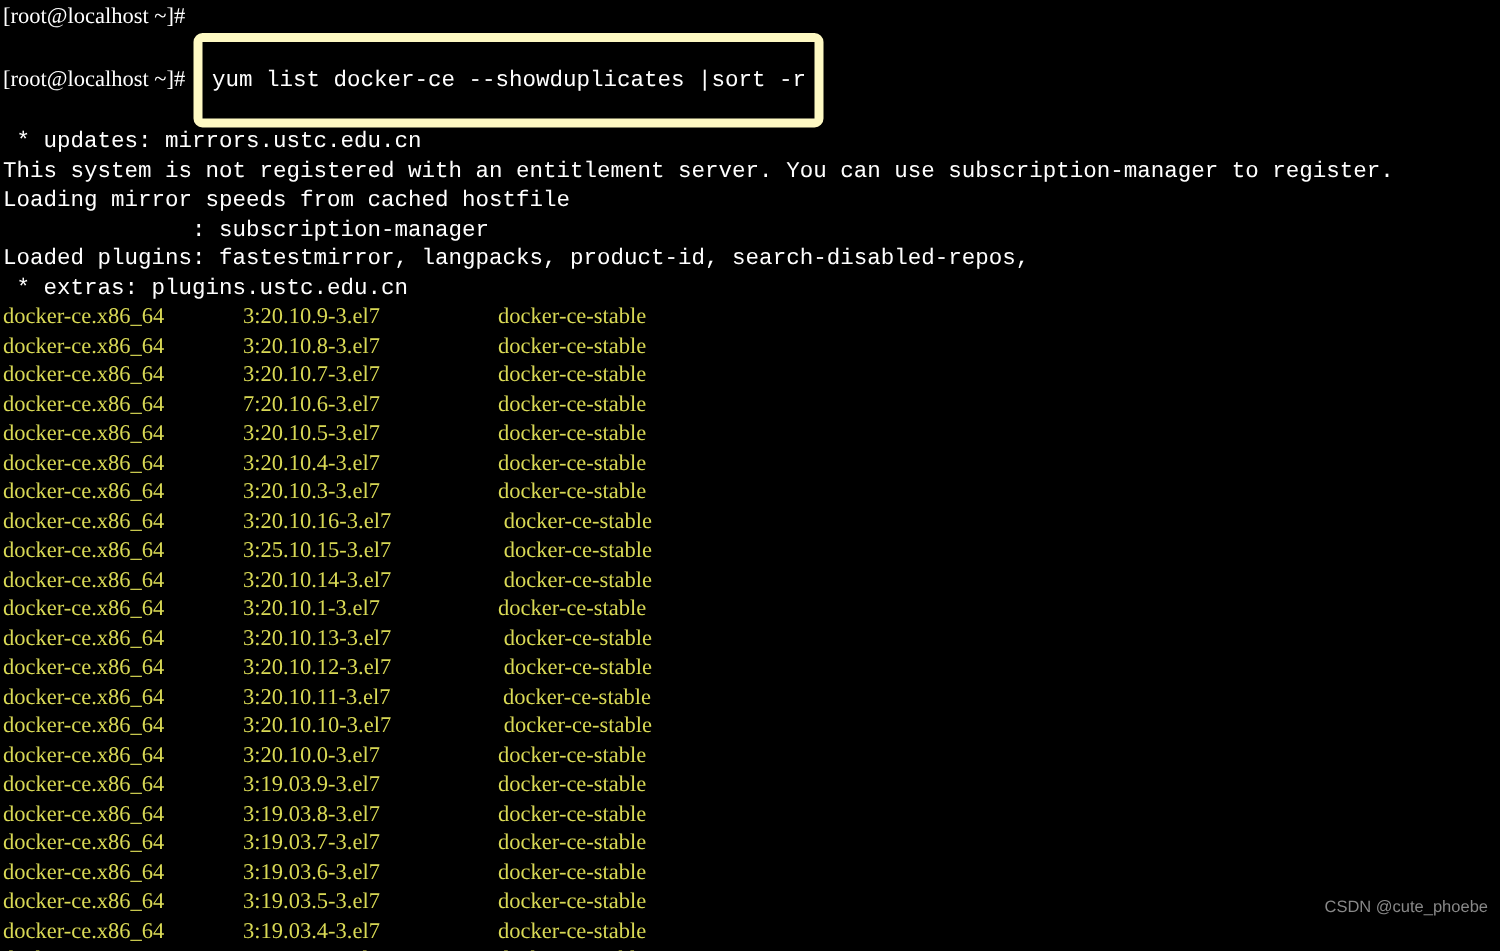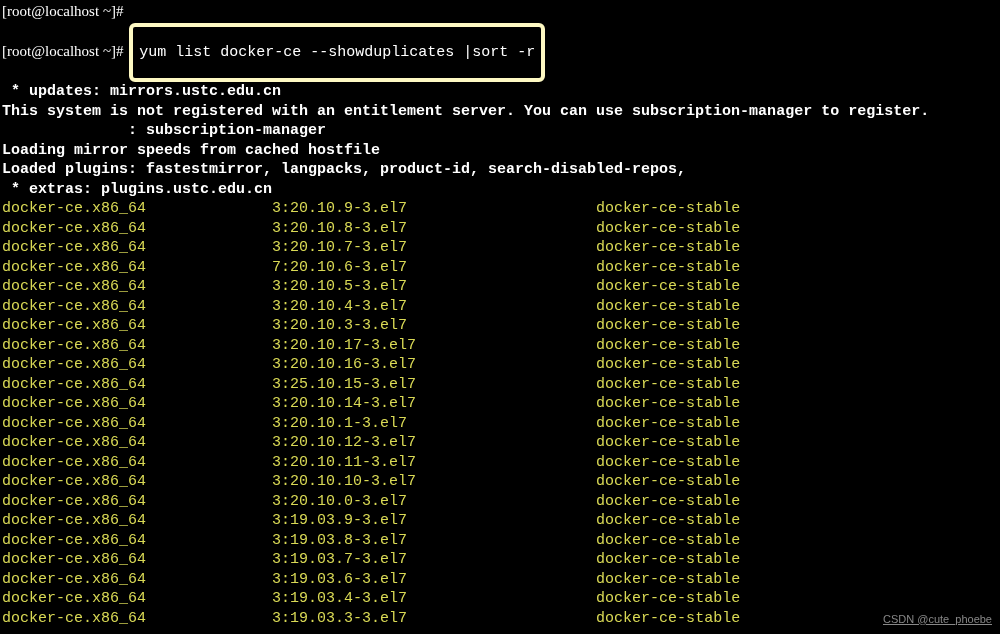--- a/index.html
+++ b/index.html
@@ -24,81 +24,81 @@
     .prompt-line {
       color: #ffffff;
       white-space: pre;
     }
     .prompt {
       color: #ffffff;
       font-family: Liberation Serif, serif;
     }
     .highlighted-cmd {
       display: inline-block;
-      border: 4px solid #fef9c3;
+      border: 6px solid #fef9c3;
       border-radius: 6px;
       padding: 16px 6px;
       margin-left: 2px;
     }
     .cmd-text {
       color: #ffffff;
     }
     .info-line {
       color: #ffffff;
       white-space: pre;
-      font-weight: bold;
     }
     .package-row {
       white-space: pre;
+      font-family: Liberation Serif, serif;
     }
     .yellow {
       color: #d9d955;
     }
     .watermark {
       position: absolute;
-      bottom: 8px;
+      bottom: 22px;
       right: 8px;
       color: #888888;
       font-size: 11px;
       font-family: Arial, sans-serif;
-      text-decoration: underline;
     }
   </style>
 </head>
 <body>
 
 <div class="terminal">
   <div class="prompt-line"><span class="prompt">[root@localhost ~]#</span></div>
   <div class="prompt-line"><span class="prompt">[root@localhost ~]# </span><span class="highlighted-cmd"><span class="cmd-text">yum list docker-ce --showduplicates |sort -r</span></span></div>
   <div id="info-container">
       <div class="info-line"> * updates: mirrors.ustc.edu.cn</div>
       <div class="info-line">This system is not registered with an entitlement server. You can use subscription-manager to register.</div>
+      <div class="info-line">Loading mirror speeds from cached hostfile</div>
       <div class="info-line">              : subscription-manager</div>
-      <div class="info-line">Loading mirror speeds from cached hostfile</div>
       <div class="info-line">Loaded plugins: fastestmirror, langpacks, product-id, search-disabled-repos,</div>
       <div class="info-line"> * extras: plugins.ustc.edu.cn</div>
     </div>
   <div id="package-container">
       <div class="package-row"><span class="yellow">docker-ce.x86_64              </span><span class="yellow">3:20.10.9-3.el7                     </span><span class="yellow">docker-ce-stable</span></div>
       <div class="package-row"><span class="yellow">docker-ce.x86_64              </span><span class="yellow">3:20.10.8-3.el7                     </span><span class="yellow">docker-ce-stable</span></div>
       <div class="package-row"><span class="yellow">docker-ce.x86_64              </span><span class="yellow">3:20.10.7-3.el7                     </span><span class="yellow">docker-ce-stable</span></div>
       <div class="package-row"><span class="yellow">docker-ce.x86_64              </span><span class="yellow">7:20.10.6-3.el7                     </span><span class="yellow">docker-ce-stable</span></div>
       <div class="package-row"><span class="yellow">docker-ce.x86_64              </span><span class="yellow">3:20.10.5-3.el7                     </span><span class="yellow">docker-ce-stable</span></div>
       <div class="package-row"><span class="yellow">docker-ce.x86_64              </span><span class="yellow">3:20.10.4-3.el7                     </span><span class="yellow">docker-ce-stable</span></div>
       <div class="package-row"><span class="yellow">docker-ce.x86_64              </span><span class="yellow">3:20.10.3-3.el7                     </span><span class="yellow">docker-ce-stable</span></div>
-      <div class="package-row"><span class="yellow">docker-ce.x86_64              </span><span class="yellow">3:20.10.17-3.el7                    </span><span class="yellow">docker-ce-stable</span></div>
       <div class="package-row"><span class="yellow">docker-ce.x86_64              </span><span class="yellow">3:20.10.16-3.el7                    </span><span class="yellow">docker-ce-stable</span></div>
       <div class="package-row"><span class="yellow">docker-ce.x86_64              </span><span class="yellow">3:25.10.15-3.el7                    </span><span class="yellow">docker-ce-stable</span></div>
       <div class="package-row"><span class="yellow">docker-ce.x86_64              </span><span class="yellow">3:20.10.14-3.el7                    </span><span class="yellow">docker-ce-stable</span></div>
       <div class="package-row"><span class="yellow">docker-ce.x86_64              </span><span class="yellow">3:20.10.1-3.el7                     </span><span class="yellow">docker-ce-stable</span></div>
+      <div class="package-row"><span class="yellow">docker-ce.x86_64              </span><span class="yellow">3:20.10.13-3.el7                    </span><span class="yellow">docker-ce-stable</span></div>
       <div class="package-row"><span class="yellow">docker-ce.x86_64              </span><span class="yellow">3:20.10.12-3.el7                    </span><span class="yellow">docker-ce-stable</span></div>
       <div class="package-row"><span class="yellow">docker-ce.x86_64              </span><span class="yellow">3:20.10.11-3.el7                    </span><span class="yellow">docker-ce-stable</span></div>
       <div class="package-row"><span class="yellow">docker-ce.x86_64              </span><span class="yellow">3:20.10.10-3.el7                    </span><span class="yellow">docker-ce-stable</span></div>
       <div class="package-row"><span class="yellow">docker-ce.x86_64              </span><span class="yellow">3:20.10.0-3.el7                     </span><span class="yellow">docker-ce-stable</span></div>
       <div class="package-row"><span class="yellow">docker-ce.x86_64              </span><span class="yellow">3:19.03.9-3.el7                     </span><span class="yellow">docker-ce-stable</span></div>
       <div class="package-row"><span class="yellow">docker-ce.x86_64              </span><span class="yellow">3:19.03.8-3.el7                     </span><span class="yellow">docker-ce-stable</span></div>
       <div class="package-row"><span class="yellow">docker-ce.x86_64              </span><span class="yellow">3:19.03.7-3.el7                     </span><span class="yellow">docker-ce-stable</span></div>
       <div class="package-row"><span class="yellow">docker-ce.x86_64              </span><span class="yellow">3:19.03.6-3.el7                     </span><span class="yellow">docker-ce-stable</span></div>
+      <div class="package-row"><span class="yellow">docker-ce.x86_64              </span><span class="yellow">3:19.03.5-3.el7                     </span><span class="yellow">docker-ce-stable</span></div>
       <div class="package-row"><span class="yellow">docker-ce.x86_64              </span><span class="yellow">3:19.03.4-3.el7                     </span><span class="yellow">docker-ce-stable</span></div>
       <div class="package-row"><span class="yellow">docker-ce.x86_64              </span><span class="yellow">3:19.03.3-3.el7                     </span><span class="yellow">docker-ce-stable</span></div>
     </div>
 </div>
 <div class="watermark">CSDN @cute_phoebe</div>
 
 </body></html>

